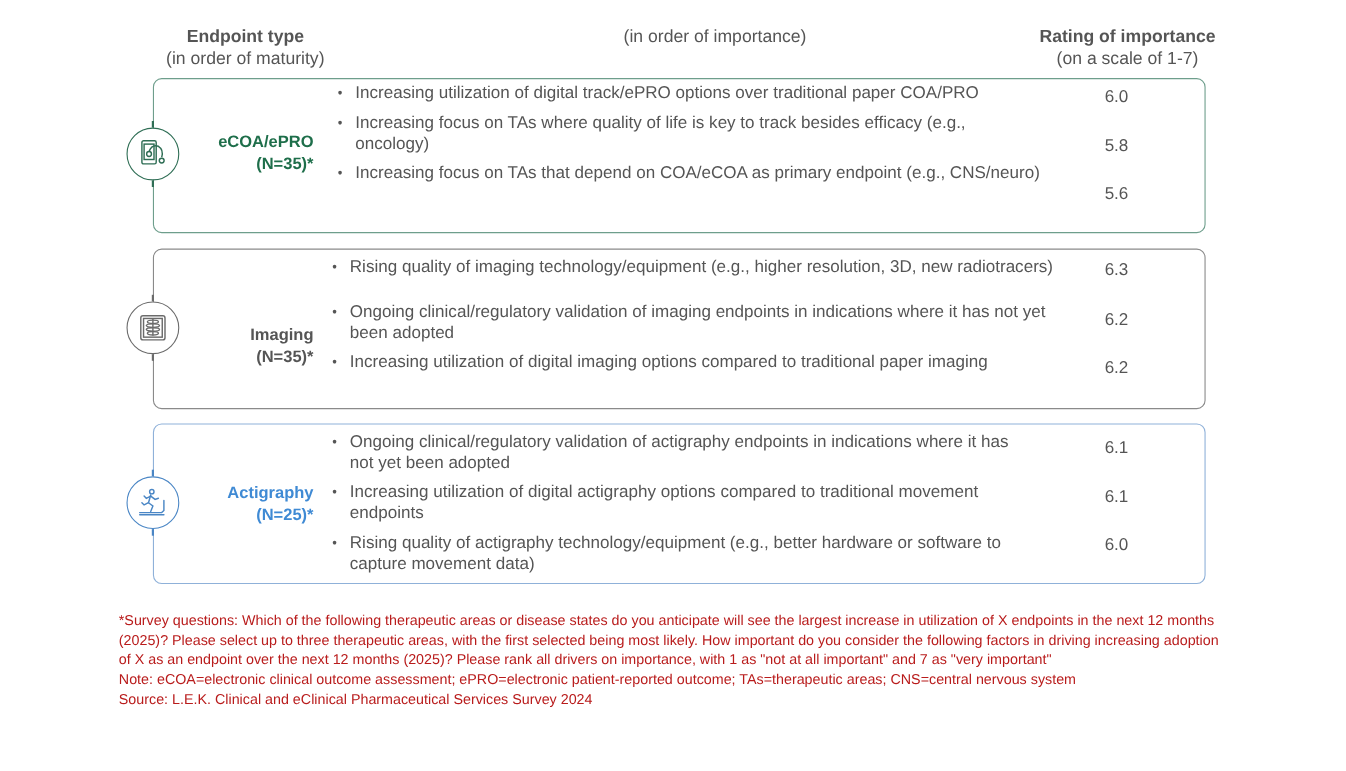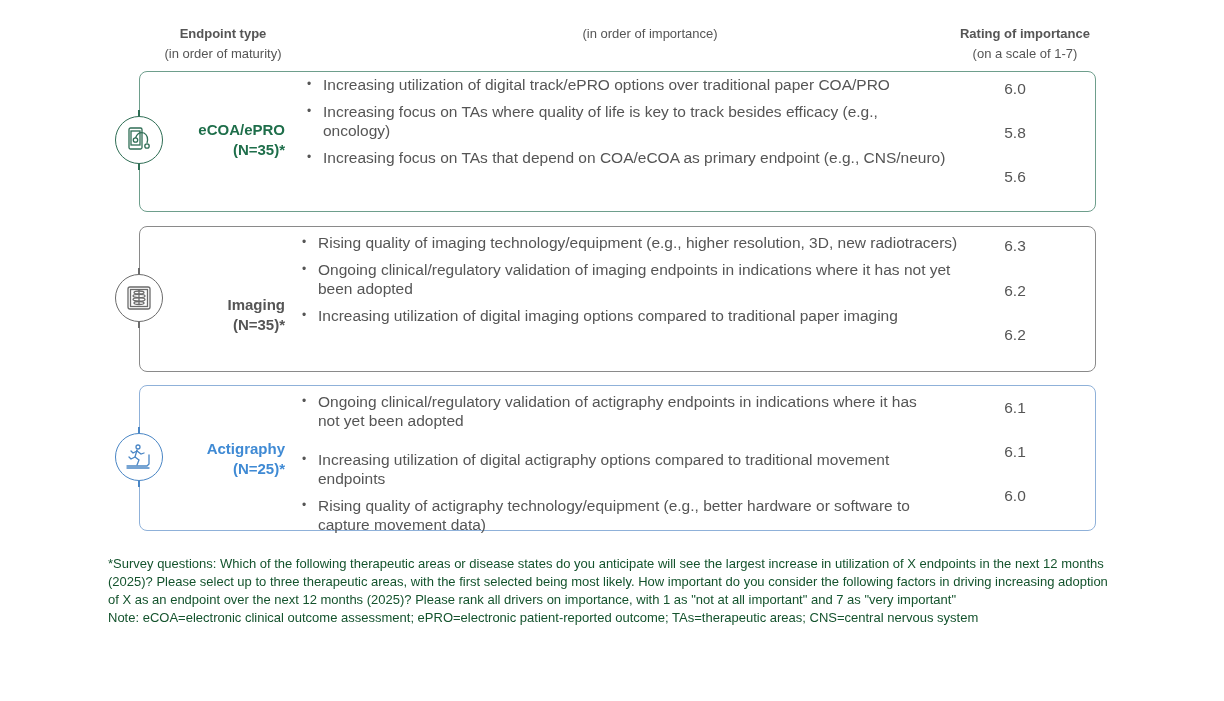--- a/index.html
+++ b/index.html
@@ -1,18 +1,18 @@
 <!DOCTYPE html>
 <html><head>
   <meta charset="utf-8">
   <style>
     html, body { margin:0; padding:0; background:#ffffff; }
     body { width:1224px; height:701px; position:relative; overflow:hidden;
            font-family:"Liberation Sans", "DejaVu Sans", sans-serif; color:#555555; }
-    .hdr { position:absolute; text-align:center; font-size:13px; line-height:20px; color:#555555; }
+    .hdr { position:absolute; text-align:center; font-size:16px; line-height:20px; color:#555555; }
     .hdr .t { font-weight:bold; }
     .hdr-endpoint { left:118px; width:210px; top:24px; }
     .hdr-drivers { left:480px; width:340px; top:24px; }
     .hdr-rating { left:930px; width:190px; top:24px; }
 
     .panel { position:absolute; left:139px; width:957px; border:1.5px solid #999; border-radius:8px; box-sizing:border-box; }
     .panel.green { border-color:#6e9e8c; }
     .panel.gray { border-color:#8a8a8a; }
     .panel.blue { border-color:#8fb1d9; }
 
@@ -31,21 +31,21 @@
     .label { position:absolute; left:30px; width:115px; text-align:right; font-weight:bold; font-size:15px; line-height:20px; }
     .green .label { color:#1e6e4a; }
     .gray .label { color:#555555; }
     .blue .label { color:#3f8ad4; }
 
     .drivers { position:absolute; list-style:none; margin:0; padding:0; }
     .drivers li { position:relative; font-size:15.5px; line-height:19px; color:#555555; padding-left:16px; }
     .drivers li::before { content:"•"; position:absolute; left:0; top:0; font-size:12px; color:#555; }
     .rating { position:absolute; left:850px; width:50px; text-align:center; font-size:15.5px; color:#555555; }
 
-    .footnote { position:absolute; left:108px; top:555px; width:1010px; font-size:13px; line-height:18px; color:#14532d; }
+    .footnote { position:absolute; left:108px; top:555px; width:1010px; font-size:13px; line-height:18px; color:#b91c1c; }
     .footnote div { margin:0; }
   </style>
 </head>
 <body>
 
 <div class="hdr hdr-endpoint">
   <div class="t">Endpoint type</div>
   <div>(in order of maturity)</div>
 </div>
 <div class="hdr hdr-drivers">
@@ -94,21 +94,21 @@
       <ellipse cx="15" cy="16.5" rx="6" ry="1.6"></ellipse>
       <ellipse cx="15" cy="20" rx="5" ry="1.5"></ellipse>
     </svg>
   </div>
   <div class="tick" style="top:95px"></div>
   <div class="label" style="top:68px">
     <div>Imaging</div>
     <div>(N=35)*</div>
   </div>
   <ul class="drivers" style="left:162px;top:6px;width:670px;">
-    <li style="margin-bottom:8px">Rising quality of imaging technology/equipment (e.g., higher resolution, 3D, new radiotracers)</li>
+    <li style="margin-bottom:22px">Rising quality of imaging technology/equipment (e.g., higher resolution, 3D, new radiotracers)</li>
     <li style="margin-bottom:8px">Ongoing clinical/regulatory validation of imaging endpoints in indications where it has not yet been adopted</li>
     <li>Increasing utilization of digital imaging options compared to traditional paper imaging</li>
   </ul>
   <div class="rating" style="top:10px">6.3</div>
   <div class="rating" style="top:55px">6.2</div>
   <div class="rating" style="top:99px">6.2</div>
 </div>
 
 <div class="panel blue" style="top:385px;height:146px;">
   <div class="tick" style="top:41px"></div>
@@ -122,25 +122,26 @@
       <path d="M3 24 L23 24 L25 22 L25 13"></path>
       <line x1="3" y1="26" x2="25" y2="26"></line>
     </svg>
   </div>
   <div class="tick" style="top:95px"></div>
   <div class="label" style="top:53px">
     <div>Actigraphy</div>
     <div>(N=25)*</div>
   </div>
   <ul class="drivers" style="left:162px;top:6px;width:640px;">
-    <li style="margin-bottom:20px">Ongoing clinical/regulatory validation of actigraphy endpoints in indications where it has not yet been adopted</li>
+    <li style="margin-bottom:8px">Ongoing clinical/regulatory validation of actigraphy endpoints in indications where it has not yet been adopted</li>
     <li style="margin-bottom:8px">Increasing utilization of digital actigraphy options compared to traditional movement endpoints</li>
     <li>Rising quality of actigraphy technology/equipment (e.g., better hardware or software to capture movement data)</li>
   </ul>
   <div class="rating" style="top:13px">6.1</div>
   <div class="rating" style="top:57px">6.1</div>
   <div class="rating" style="top:101px">6.0</div>
 </div>
 
 <div class="footnote">
   <div>*Survey questions: Which of the following therapeutic areas or disease states do you anticipate will see the largest increase in utilization of X endpoints in the next 12 months (2025)? Please select up to three therapeutic areas, with the first selected being most likely. How important do you consider the following factors in driving increasing adoption of X as an endpoint over the next 12 months (2025)? Please rank all drivers on importance, with 1 as "not at all important" and 7 as "very important"</div>
   <div>Note: eCOA=electronic clinical outcome assessment; ePRO=electronic patient-reported outcome; TAs=therapeutic areas; CNS=central nervous system</div>
+  <div>Source: L.E.K. Clinical and eClinical Pharmaceutical Services Survey 2024</div>
 </div>
 
 </body></html>

